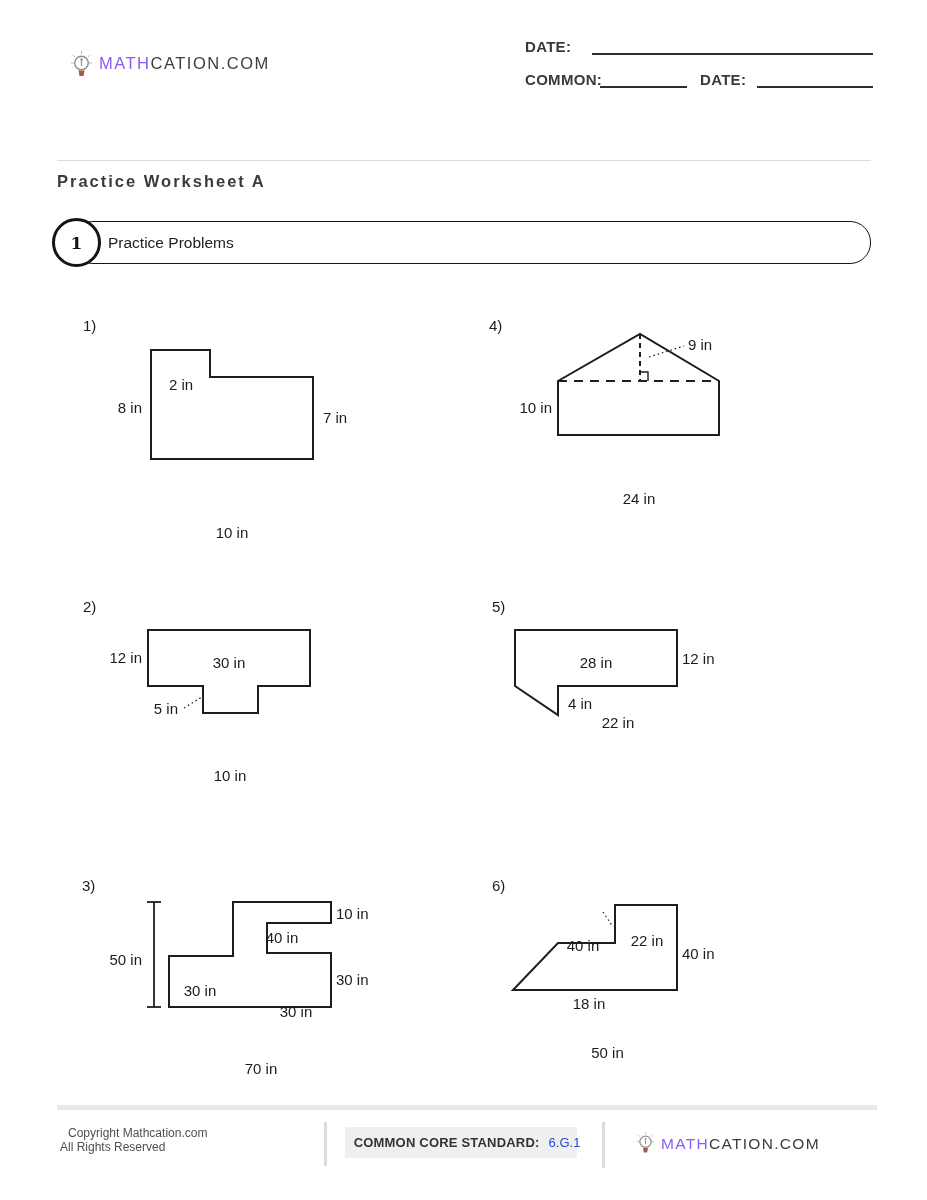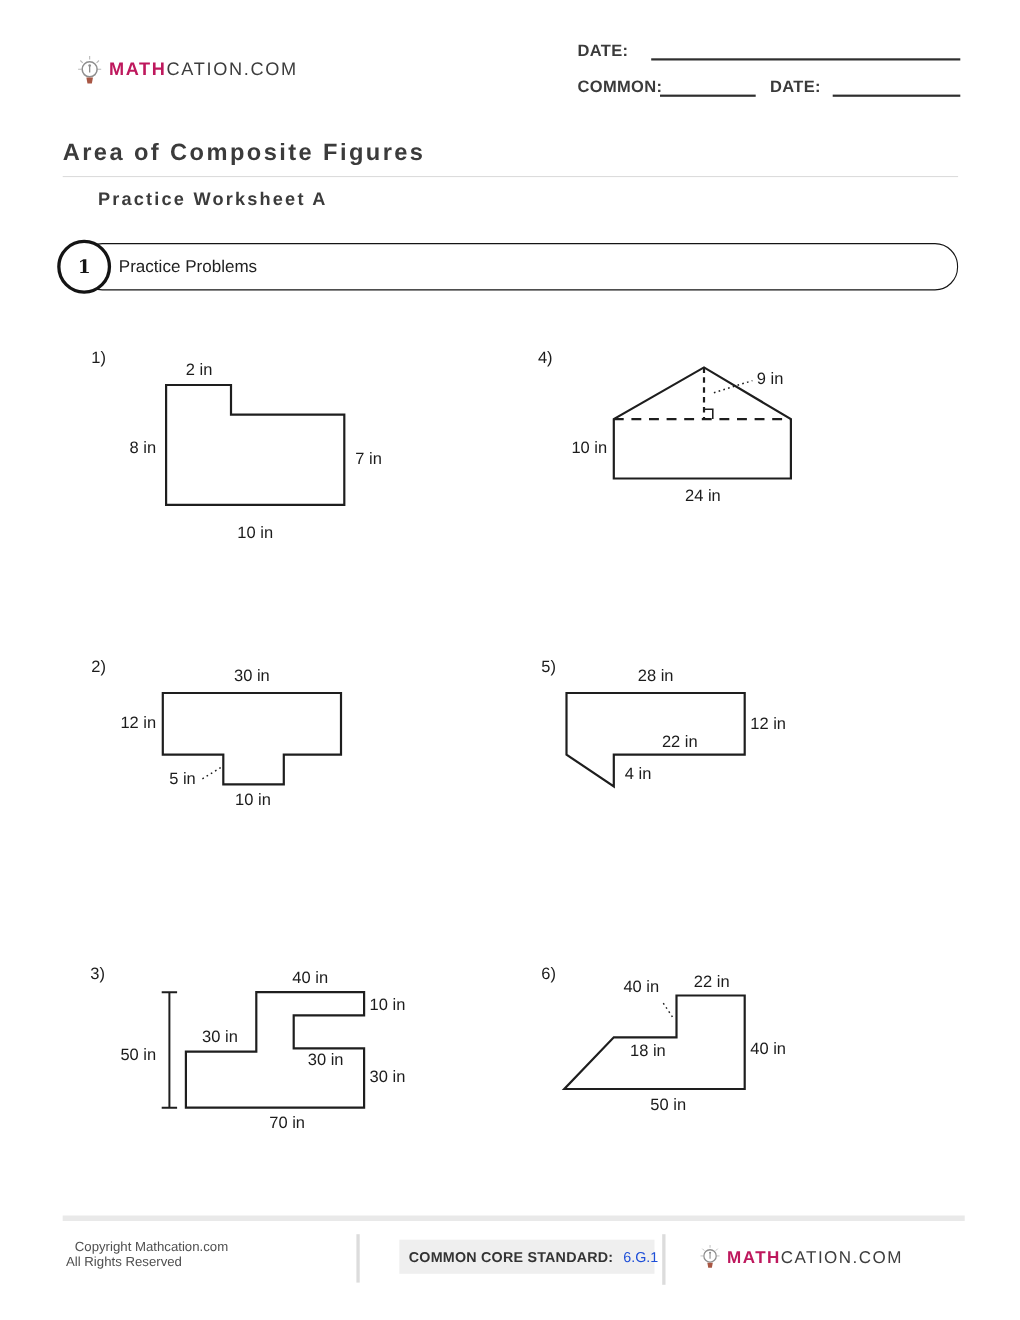--- a/index.html
+++ b/index.html
@@ -4,41 +4,41 @@
 <style>
   * { margin:0; padding:0; box-sizing:border-box; }
   html,body { background:#ffffff; }
   .page {
     position:relative; width:927px; height:1200px; background:#ffffff;
     font-family:"Liberation Sans", sans-serif; color:#1c1c1c; overflow:hidden;
   }
   .abs { position:absolute; }
   
   .logo-text { font-size:16.5px; letter-spacing:1.5px; white-space:nowrap; }
-  .logo-text .b { font-weight:700; color:#be185d; }
+  .logo-text .b { font-weight:400; color:#8b5cf6; }
   .logo-text .r { font-weight:400; color:#3d3d3d; }
   .field-label { font-size:15px; font-weight:700; color:#3a3a3a; letter-spacing:.3px; white-space:nowrap; }
   .field-line { border-bottom:2px solid #2e2e2e; height:1px; }
   
   .title { font-size:21.5px; font-weight:800; letter-spacing:2.2px; color:#3b3b3b; white-space:nowrap; }
   .hr { background:#dcdcdc; height:1px; }
-  .subtitle { font-size:16.5px; font-weight:800; letter-spacing:2px; color:#3b3b3b; white-space:nowrap;margin-left:32px; }
+  .subtitle { font-size:16.5px; font-weight:800; letter-spacing:2px; color:#3b3b3b; white-space:nowrap; }
   
   .pill { border:1.8px solid #141414; border-radius:21px; background:#fff; }
   .pill-circle {
     width:49px; height:49px; border:3.5px solid #141414; border-radius:50%;
     background:#fff; display:flex; align-items:center; justify-content:center;
     font-family:"DejaVu Serif", serif; font-weight:700; font-size:17px; color:#141414;
   }
   .pill-label { font-size:15.5px; color:#222; white-space:nowrap;text-align:center; }
   .instruction { font-size:15px; font-weight:700; color:#2e2e2e; white-space:nowrap; }
   
   .pnum { font-size:15px; color:#1c1c1c; white-space:nowrap; }
   .dim { position:absolute; font-size:15px; color:#1c1c1c; white-space:nowrap; line-height:1.15; }
-  .ctr { text-align:center; }
+  .ctr { text-align:center;margin-top:48px; }
   .rgt { text-align:right; }
   svg { display:block; }
   
   .foot-bar { background:#e9e9e9; }
   .copyright { font-size:12px; color:#4f4f4f; line-height:1.2; white-space:nowrap; }
   .vdiv { background:#dcdcdc; }
   .std-box { background:#efefef; display:flex; align-items:center; justify-content:center; gap:9px; }
   .std-label { font-size:13px; font-weight:700; color:#333; letter-spacing:.2px; white-space:nowrap; }
   .std-value { font-size:13px; color:#1d4ed8; white-space:nowrap; }
   .logo-text.small { font-size:15.5px; letter-spacing:1.3px; }
@@ -65,21 +65,20 @@
     <span class="b">MATH</span><span class="r">CATION.COM</span>
   </div>
 
   <div class="abs field-label" style="left:525px; top:38px;">DATE:</div>
   <div class="abs field-line" style="left:592px; top:53px; width:281px;"></div>
   <div class="abs field-label" style="left:525px; top:71px;">COMMON:</div>
   <div class="abs field-line" style="left:600px; top:86px; width:87px;"></div>
   <div class="abs field-label" style="left:700px; top:71px;">DATE:</div>
   <div class="abs field-line" style="left:757px; top:86px; width:116px;"></div>
 
-  <div class="abs title" style="left:57px; top:126px;">Area of Composite Figures</div>
   <div class="abs hr" style="left:57px; top:160px; width:814px;"></div>
   <div class="abs subtitle" style="left:57px; top:172px;">Practice Worksheet A</div>
 
   <div class="abs pill" style="left:72px; top:221px; width:799px; height:43px;"></div>
   <div class="abs pill-circle" style="left:52px; top:218px;">
     <span>1</span>
   </div>
   <div class="abs pill-label" style="left:108px; top:234px;">Practice Problems</div>
 
   <div class="abs pnum" style="left:83px; top:317px;">1)</div>
@@ -147,21 +146,21 @@
   <div class="dim ctr" style="left:560px; top:889px; width:46px;">40 in</div>
   <div class="dim ctr" style="left:622px; top:884px; width:50px;">22 in</div>
   <div class="dim ctr" style="left:565px; top:947px; width:48px;">18 in</div>
   <div class="dim" style="left:682px; top:945px;">40 in</div>
   <div class="dim ctr" style="left:580px; top:996px; width:55px;">50 in</div>
 
   <div class="abs foot-bar" style="left:57px; top:1105px; width:820px; height:4.5px;"></div>
   <div class="abs copyright" style="left:68px; top:1126px;">Copyright Mathcation.com</div>
   <div class="abs copyright" style="left:60px; top:1140px;">All Rights Reserved</div>
   <div class="abs vdiv" style="left:324px; top:1122px; width:3px; height:44px;"></div>
-  <div class="abs std-box" style="left:363px; top:1127px; width:232px; height:31px;padding-left:12px;">
+  <div class="abs std-box" style="left:345px; top:1127px; width:232px; height:31px;padding-left:12px;">
     <span class="std-label">COMMON CORE STANDARD:</span>
     <span class="std-value">6.G.1</span>
   </div>
   <div class="abs vdiv" style="left:602px; top:1122px; width:3px; height:46px;"></div>
   <svg class="abs" style="left:636px; top:1131px;" width="19" height="24" viewBox="0 0 23 29">
     <g stroke="#b9b9b9" stroke-width="1">
       <line x1="11.5" y1="1" x2="11.5" y2="4"></line>
         <line x1="3" y1="5" x2="5.2" y2="7.2"></line>
       <line x1="20" y1="5" x2="17.8" y2="7.2"></line>
         <line x1="1" y1="13" x2="4" y2="13"></line>

